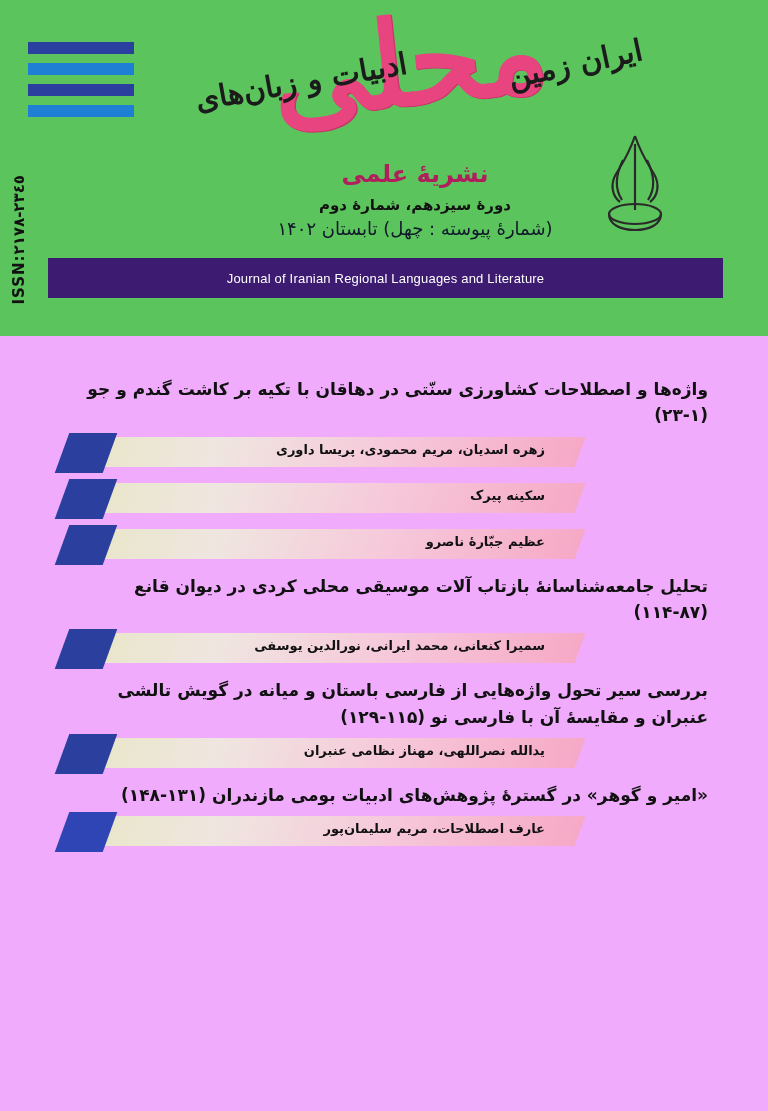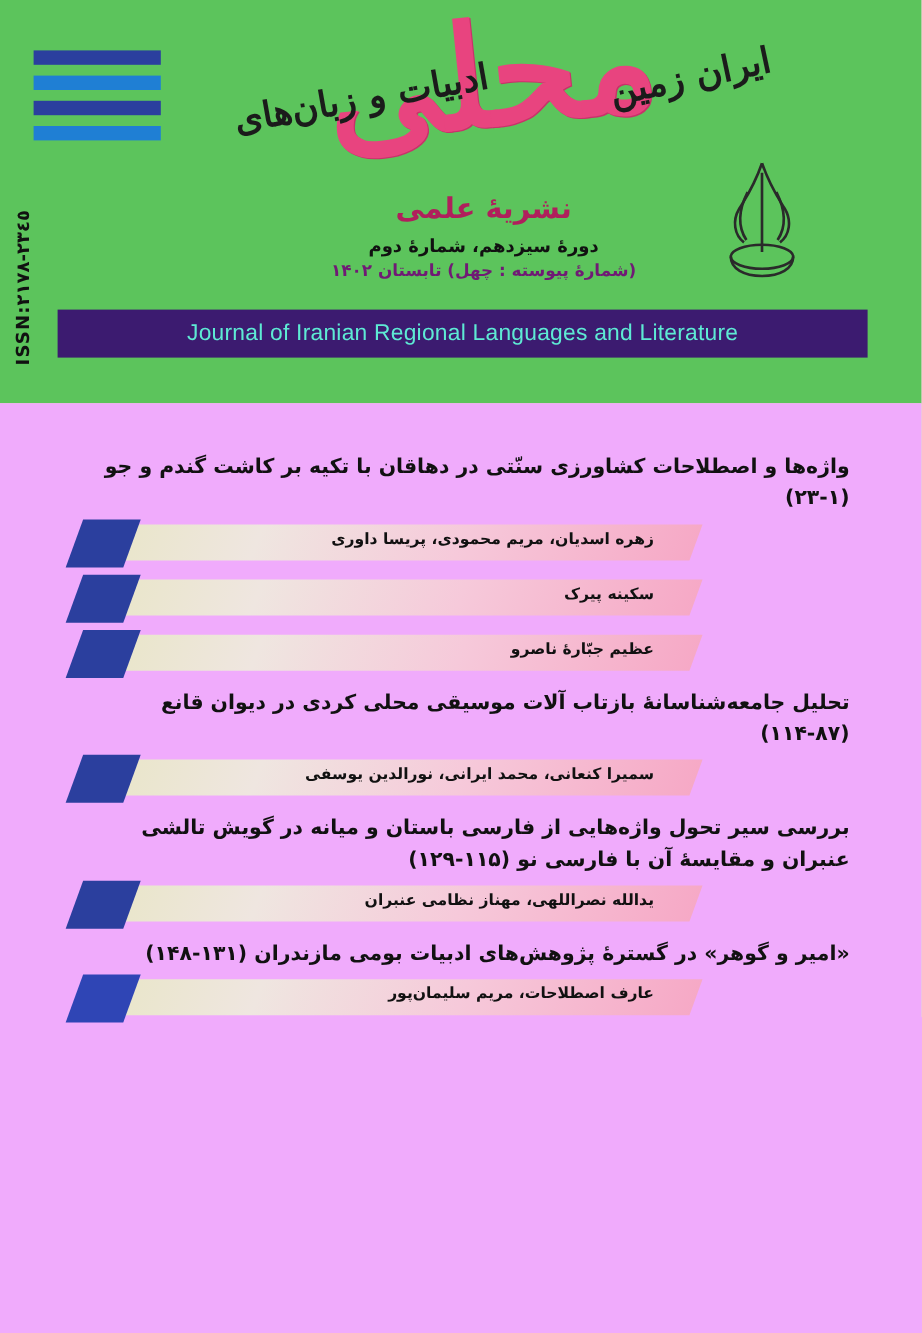--- a/index.html
+++ b/index.html
@@ -110,60 +110,60 @@
     right: 90px;
     top: 130px;
     width: 86px;
     height: 104px;
   }
   .emblem svg { display: block; }
 
   
   .meta {
     position: absolute;
-    right: 200px;
+    right: 188px;
     top: 160px;
     text-align: center;
     direction: rtl;
     width: 330px;
   }
   .meta .line1 {
     font-size: 24px;
     font-weight: bold;
     color: #b01f5c;
     margin-bottom: 8px;
     letter-spacing: 0.5px;
   }
   .meta .line2 {
     font-size: 15px;
     font-weight: bold;
     color: #111;
     margin-bottom: 4px;
   }
   .meta .line3 {
-    font-size: 14px;
-    font-weight: bold;
-    color: #701a75;
+    font-size: 18px;
+    font-weight: normal;
+    color: #0f172a;
   }
 
   
   .english-bar {
     position: absolute;
     left: 48px;
     right: 45px;
     top: 258px;
     height: 40px;
     background: #3c1b70;
     display: flex;
     align-items: center;
     justify-content: center;
   }
   .english-bar span {
-    color: #5eead4;
-    font-size: 19px;
+    color: #ffffff;
+    font-size: 13px;
     font-family: "Liberation Sans", sans-serif;
     letter-spacing: 0.2px;
     direction: ltr;
   }
 
   
   .contents {
     position: absolute;
     top: 336px;
     left: 0;

